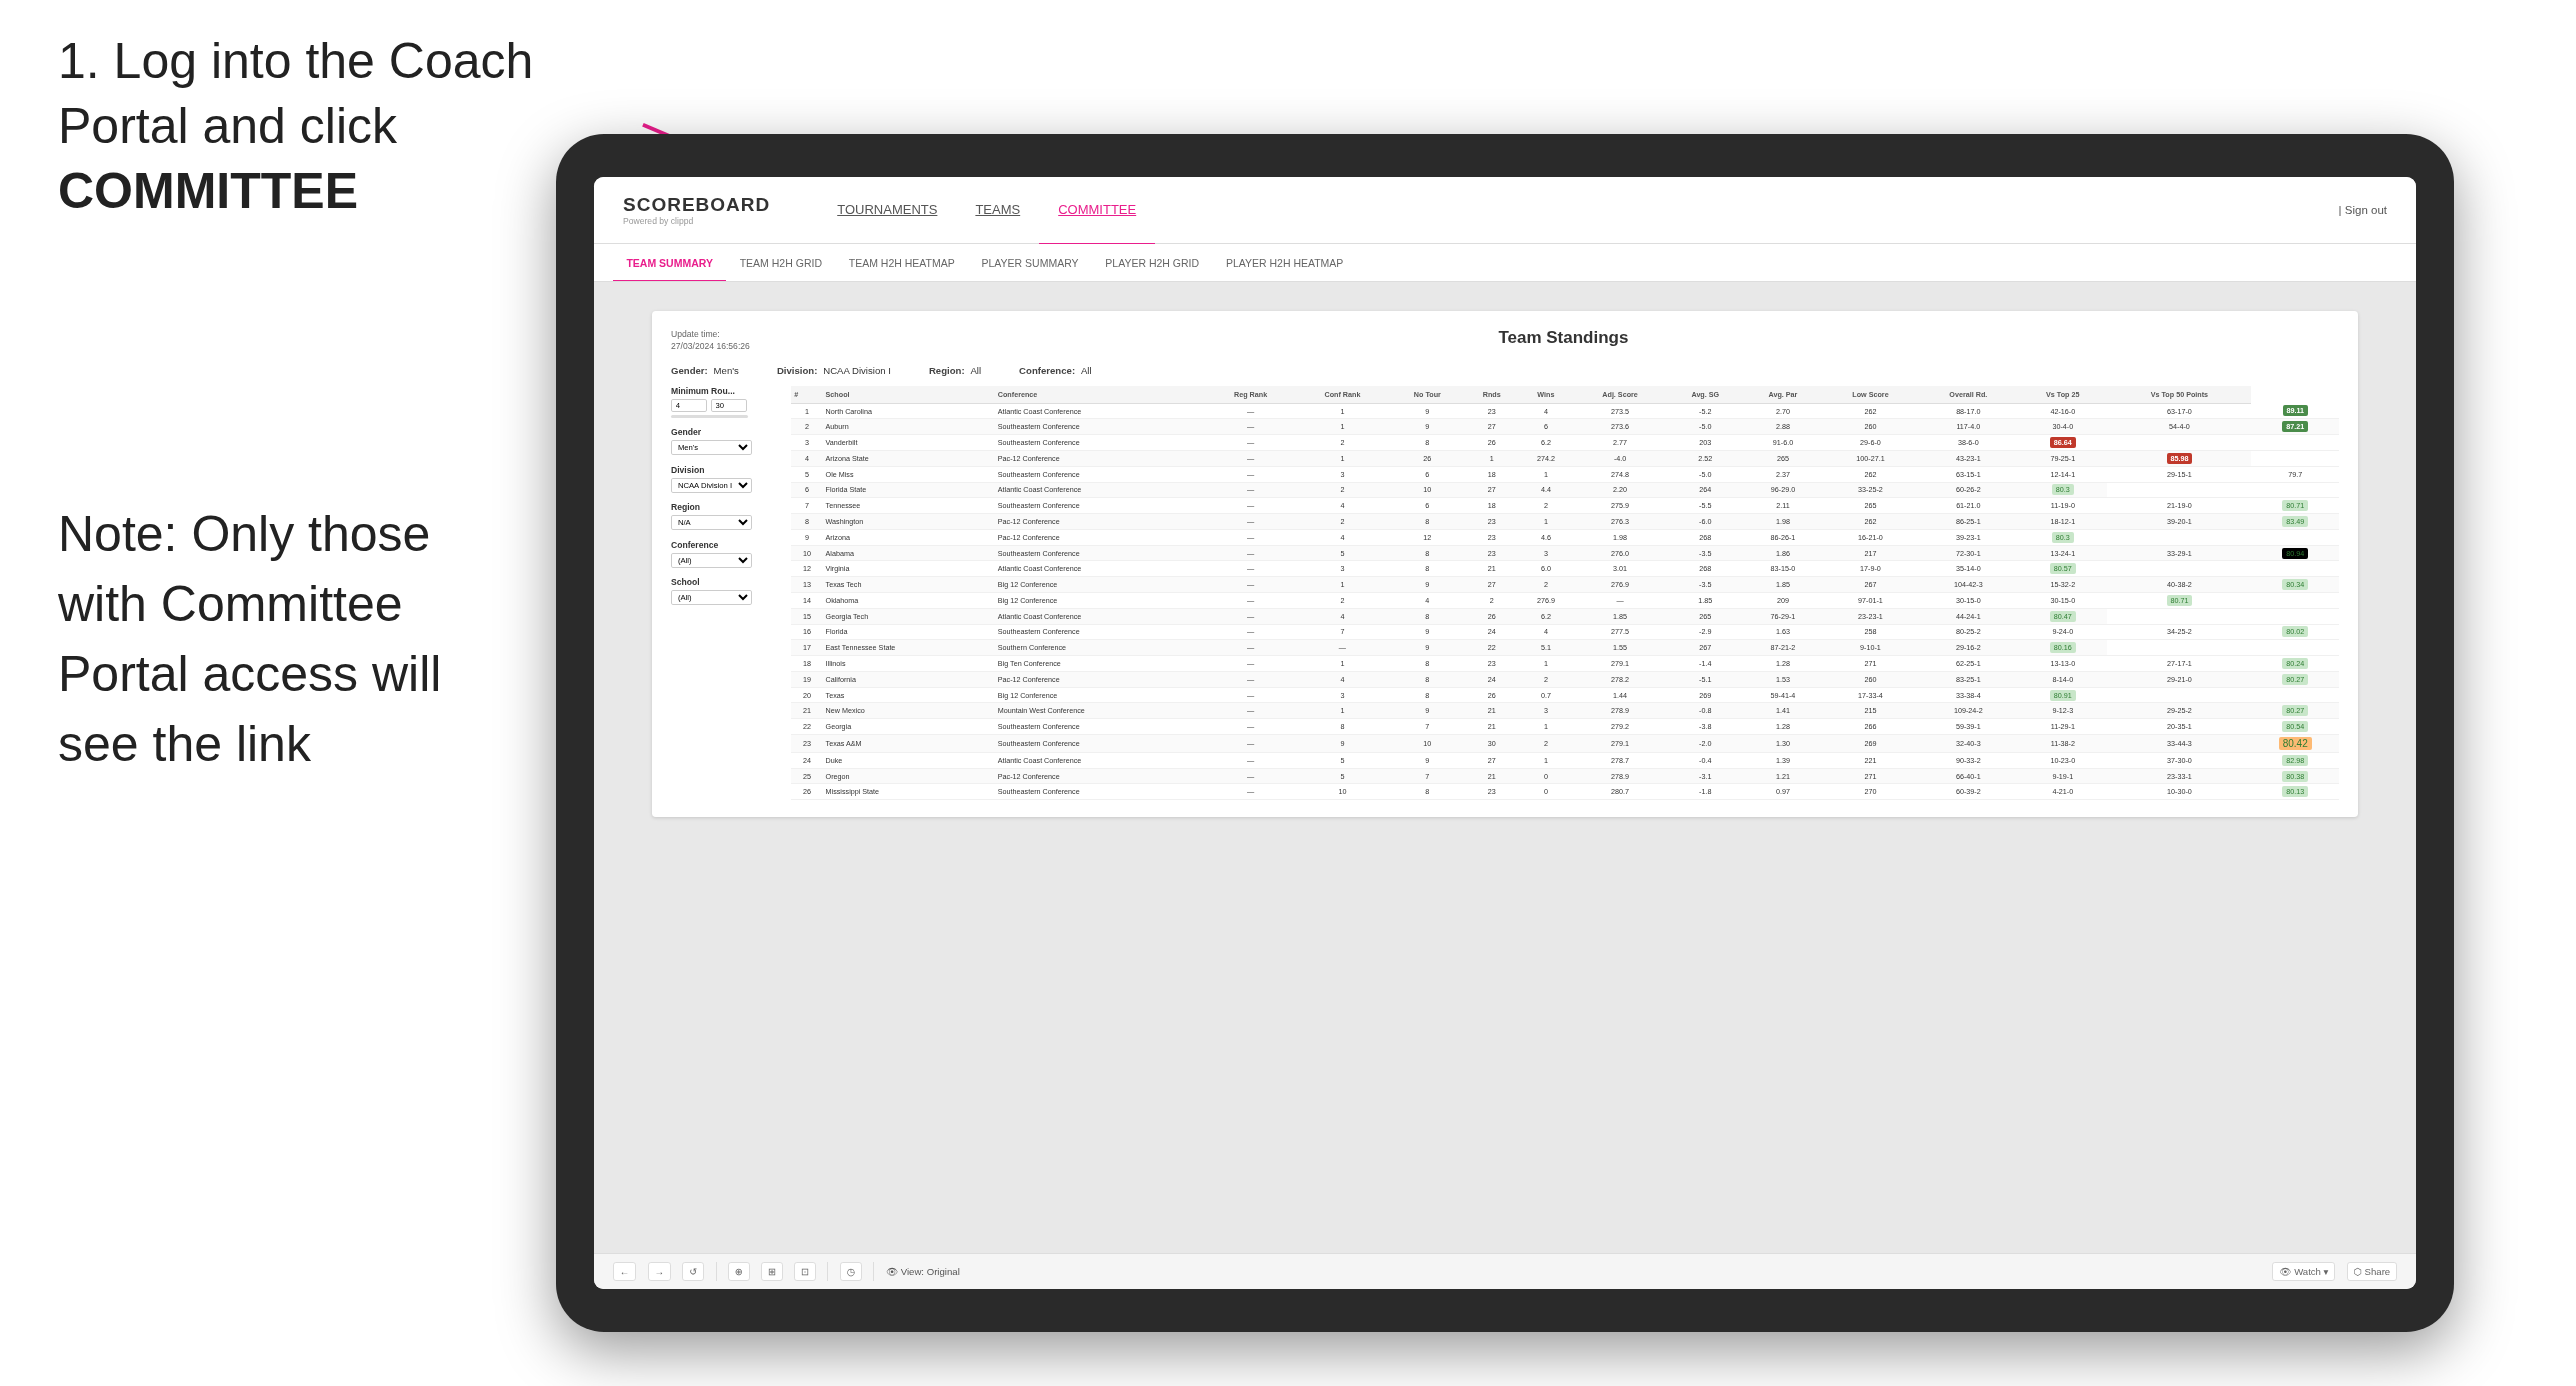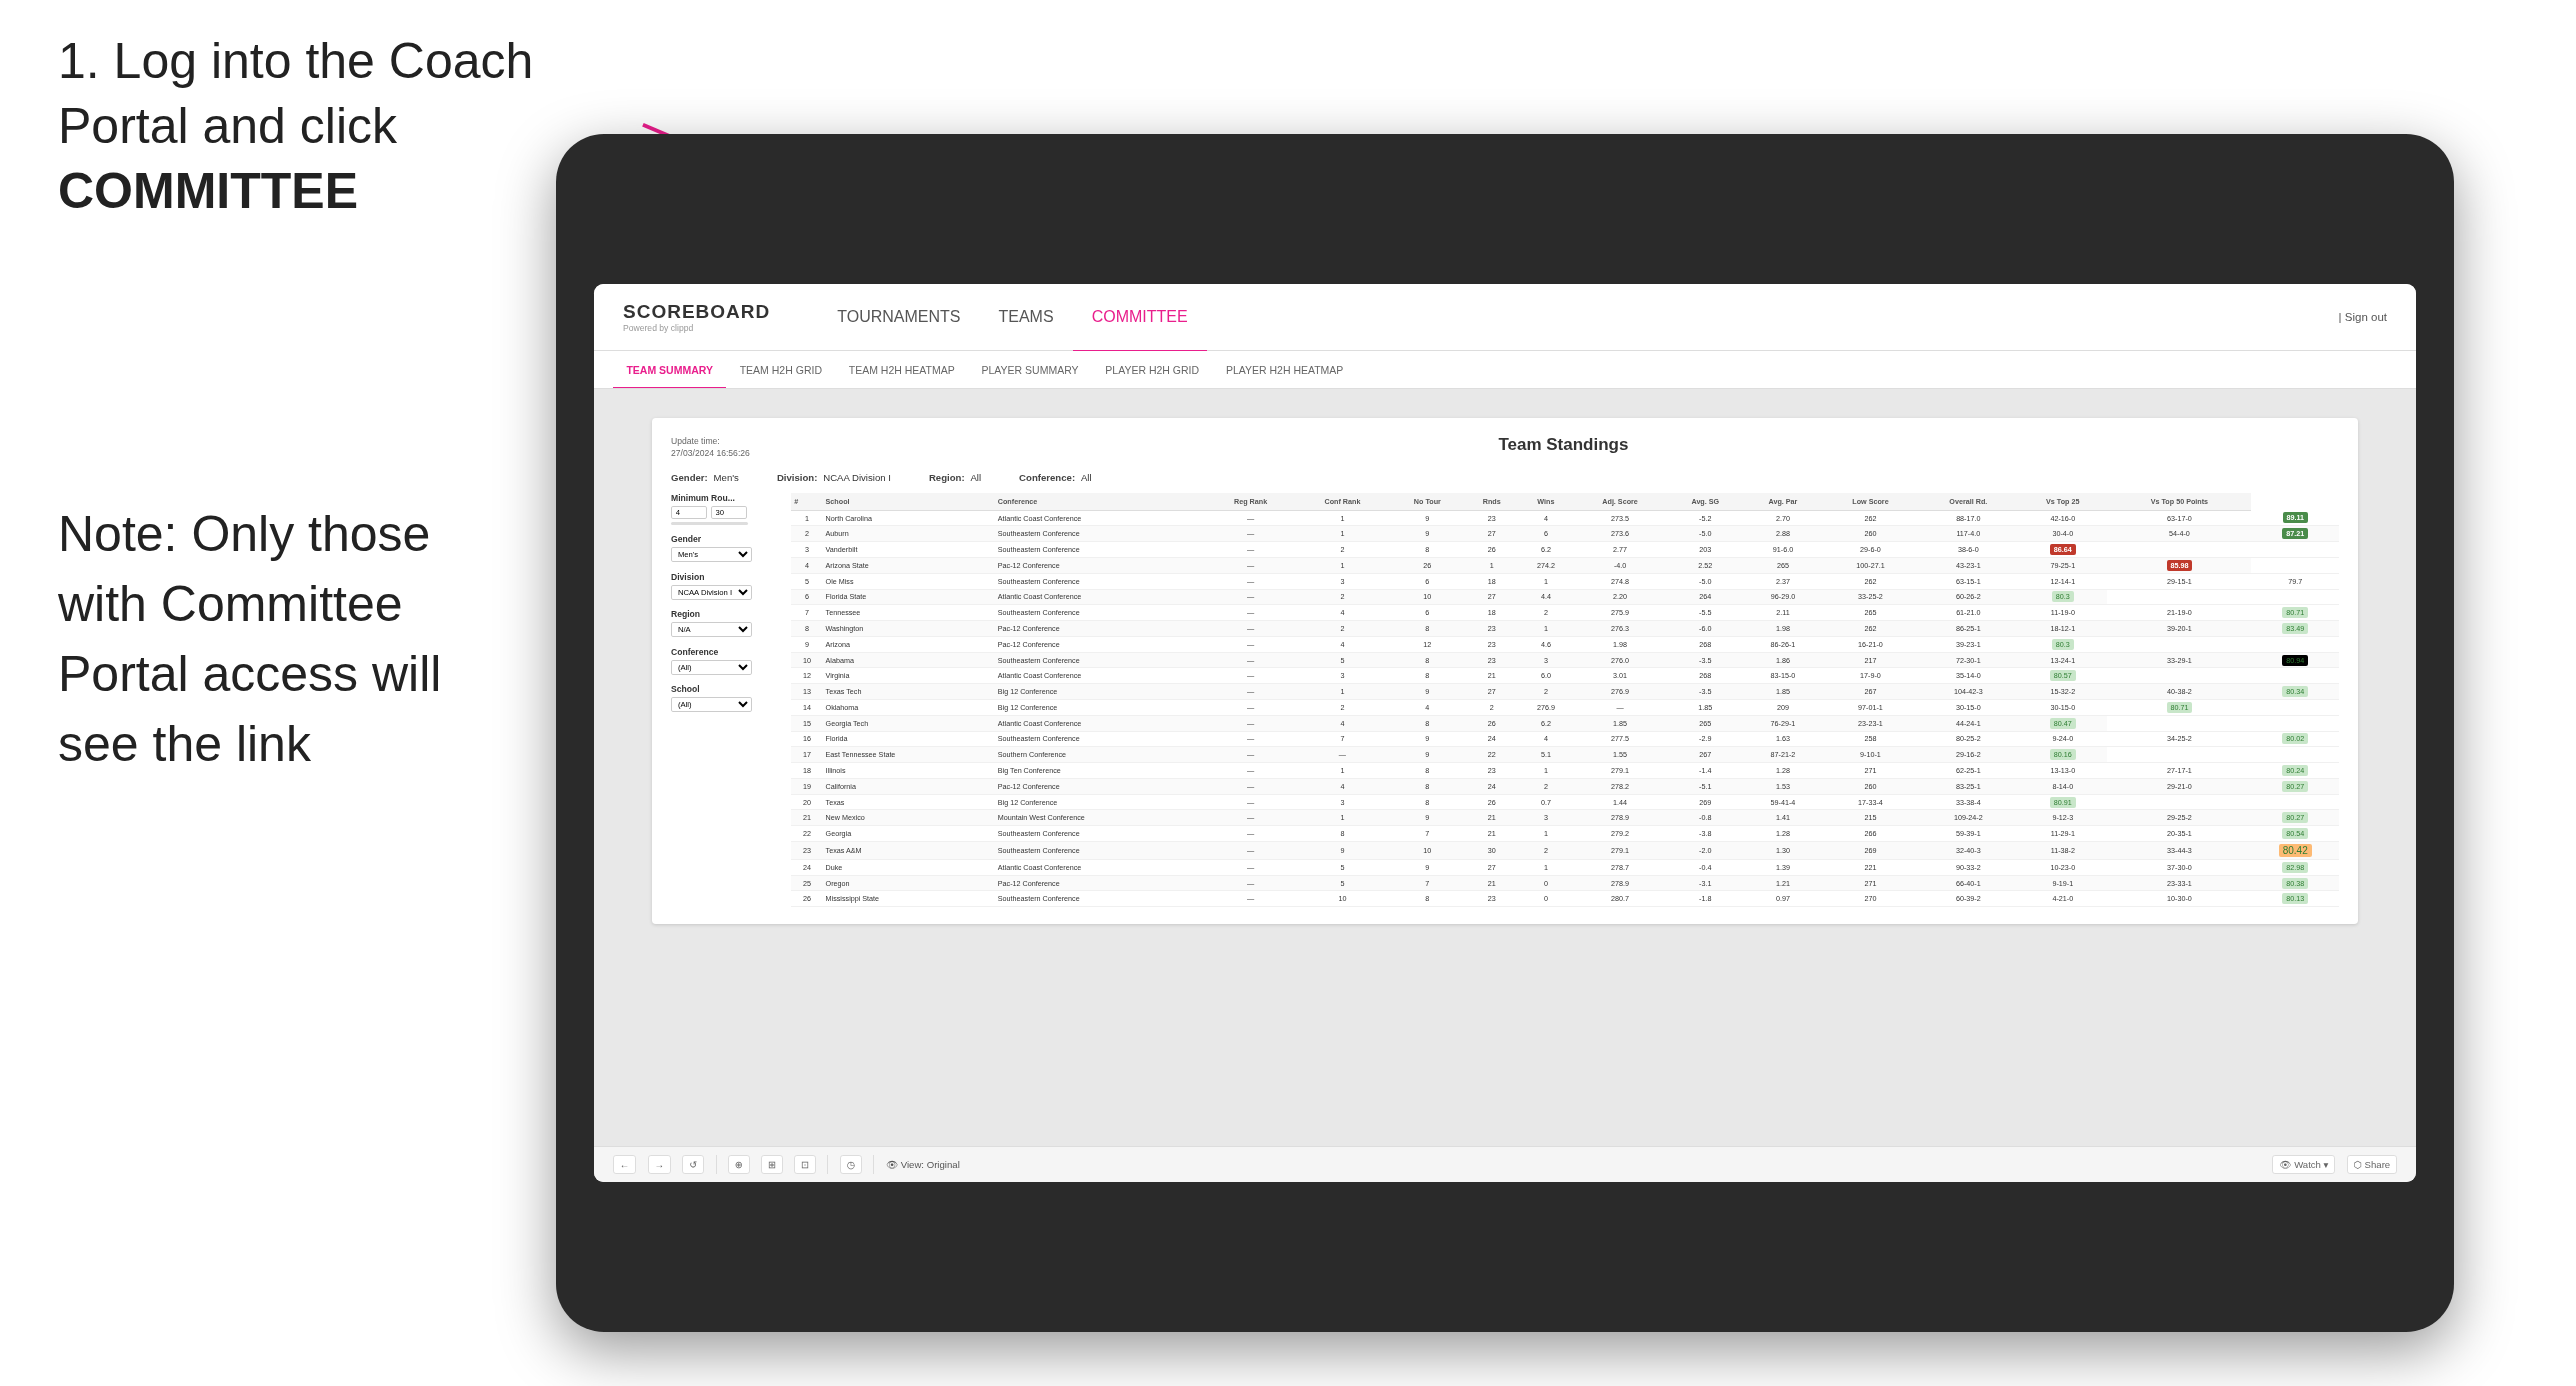--- a/index.html
+++ b/index.html
@@ -62,21 +62,21 @@
       height: 1198px;
       background: #2a2a2a;
       border-radius: 48px;
       box-shadow: 0 19px 58px rgba(0,0,0,0.4);
       display: flex;
       align-items: center;
       justify-content: center;
     }
     .tablet-screen {
       width: 1822px;
-      height: 898px;
+      height: 1112px;
       background: #f0f0f0;
       border-radius: 9.6px;
       overflow: hidden;
       display: flex;
       flex-direction: column;
     }
 
     
     .app-header {
       background: #ffffff;
@@ -105,24 +105,25 @@
     .nav-items {
       display: flex;
       gap: 0;
       flex: 1;
     }
     .nav-item {
       padding: 0 19px;
       height: 67px;
       display: flex;
       align-items: center;
-      font-size: 16px;
+      font-size: 13px;
       color: #555;
       cursor: pointer;
       border-bottom: 1.9px solid transparent;
+      text-decoration: underline;
     }
     .nav-item.active {
       color: #e91e8c;
       border-bottom: 1.9px solid #e91e8c;
     }
     .sign-out {
       font-size: 11.5px;
       color: #555;
       margin-left: auto;
     }

